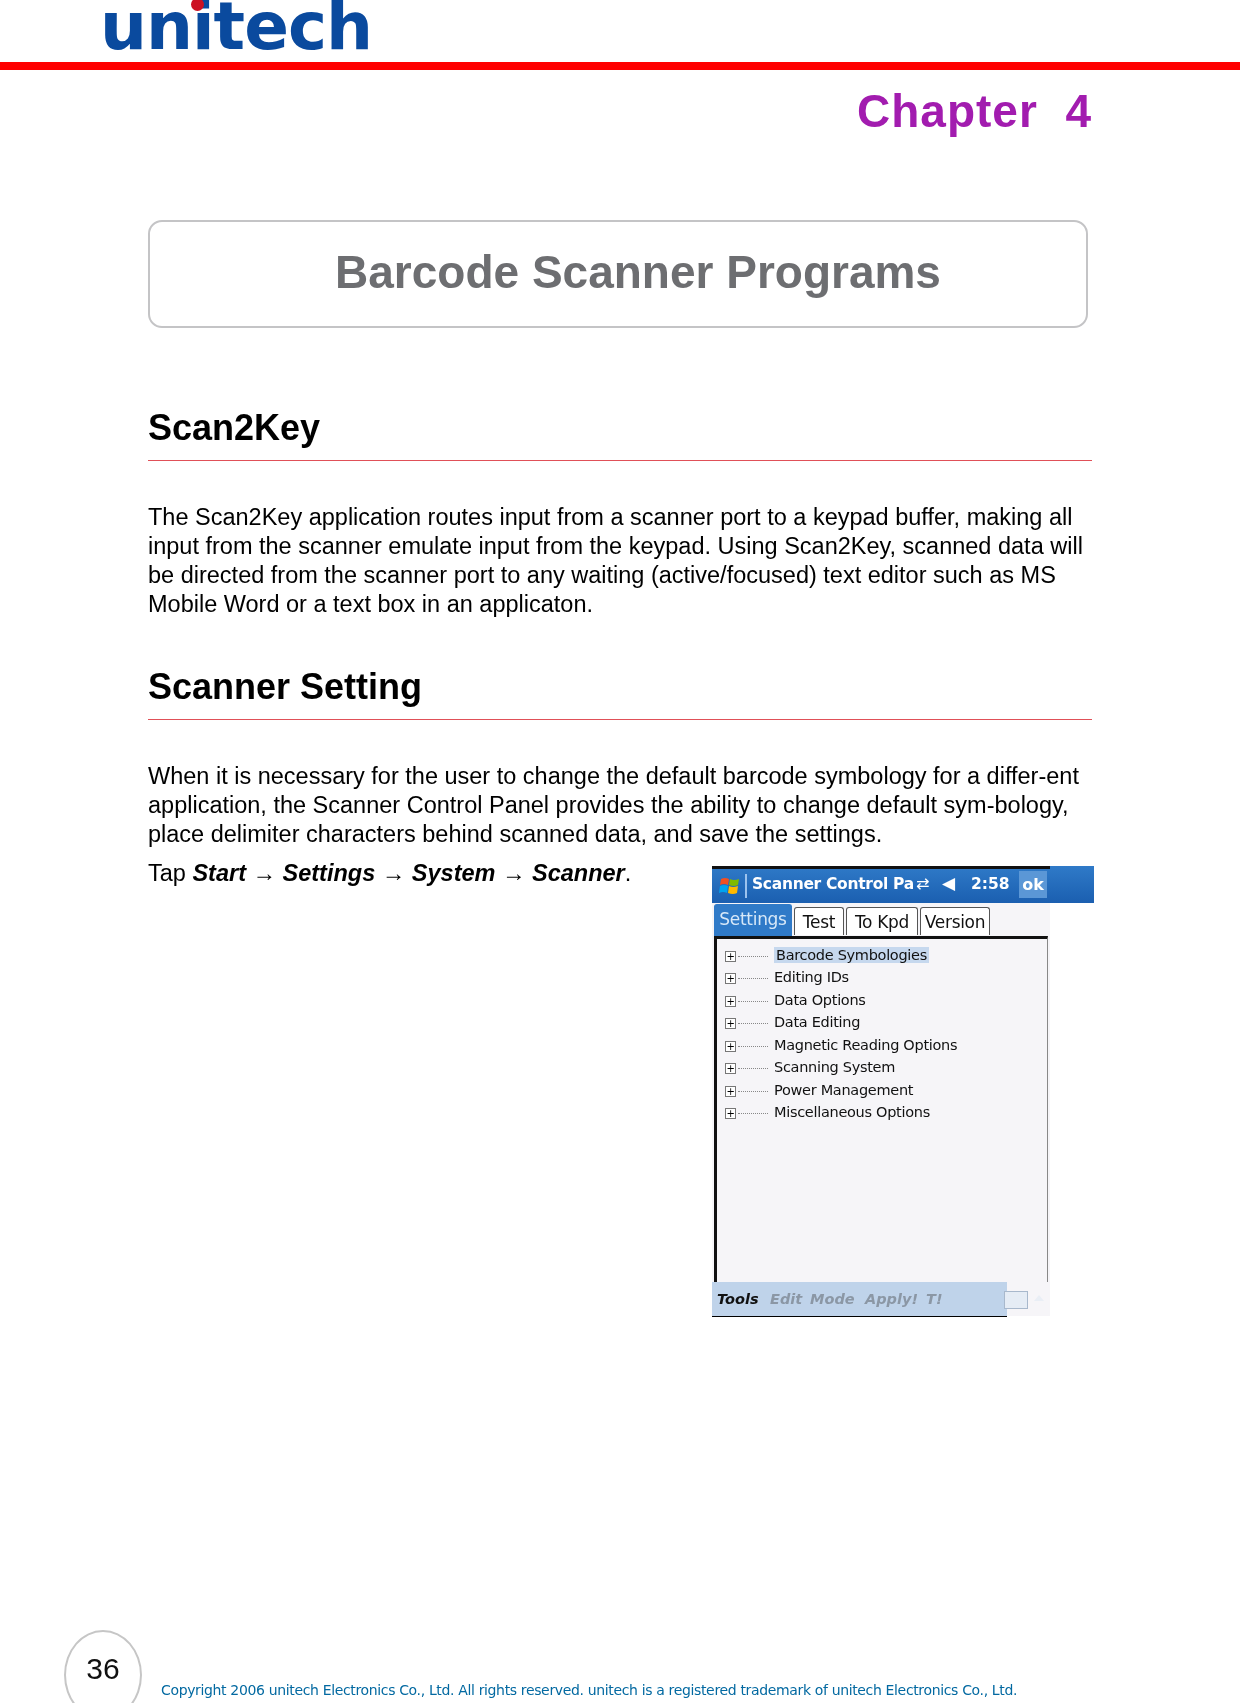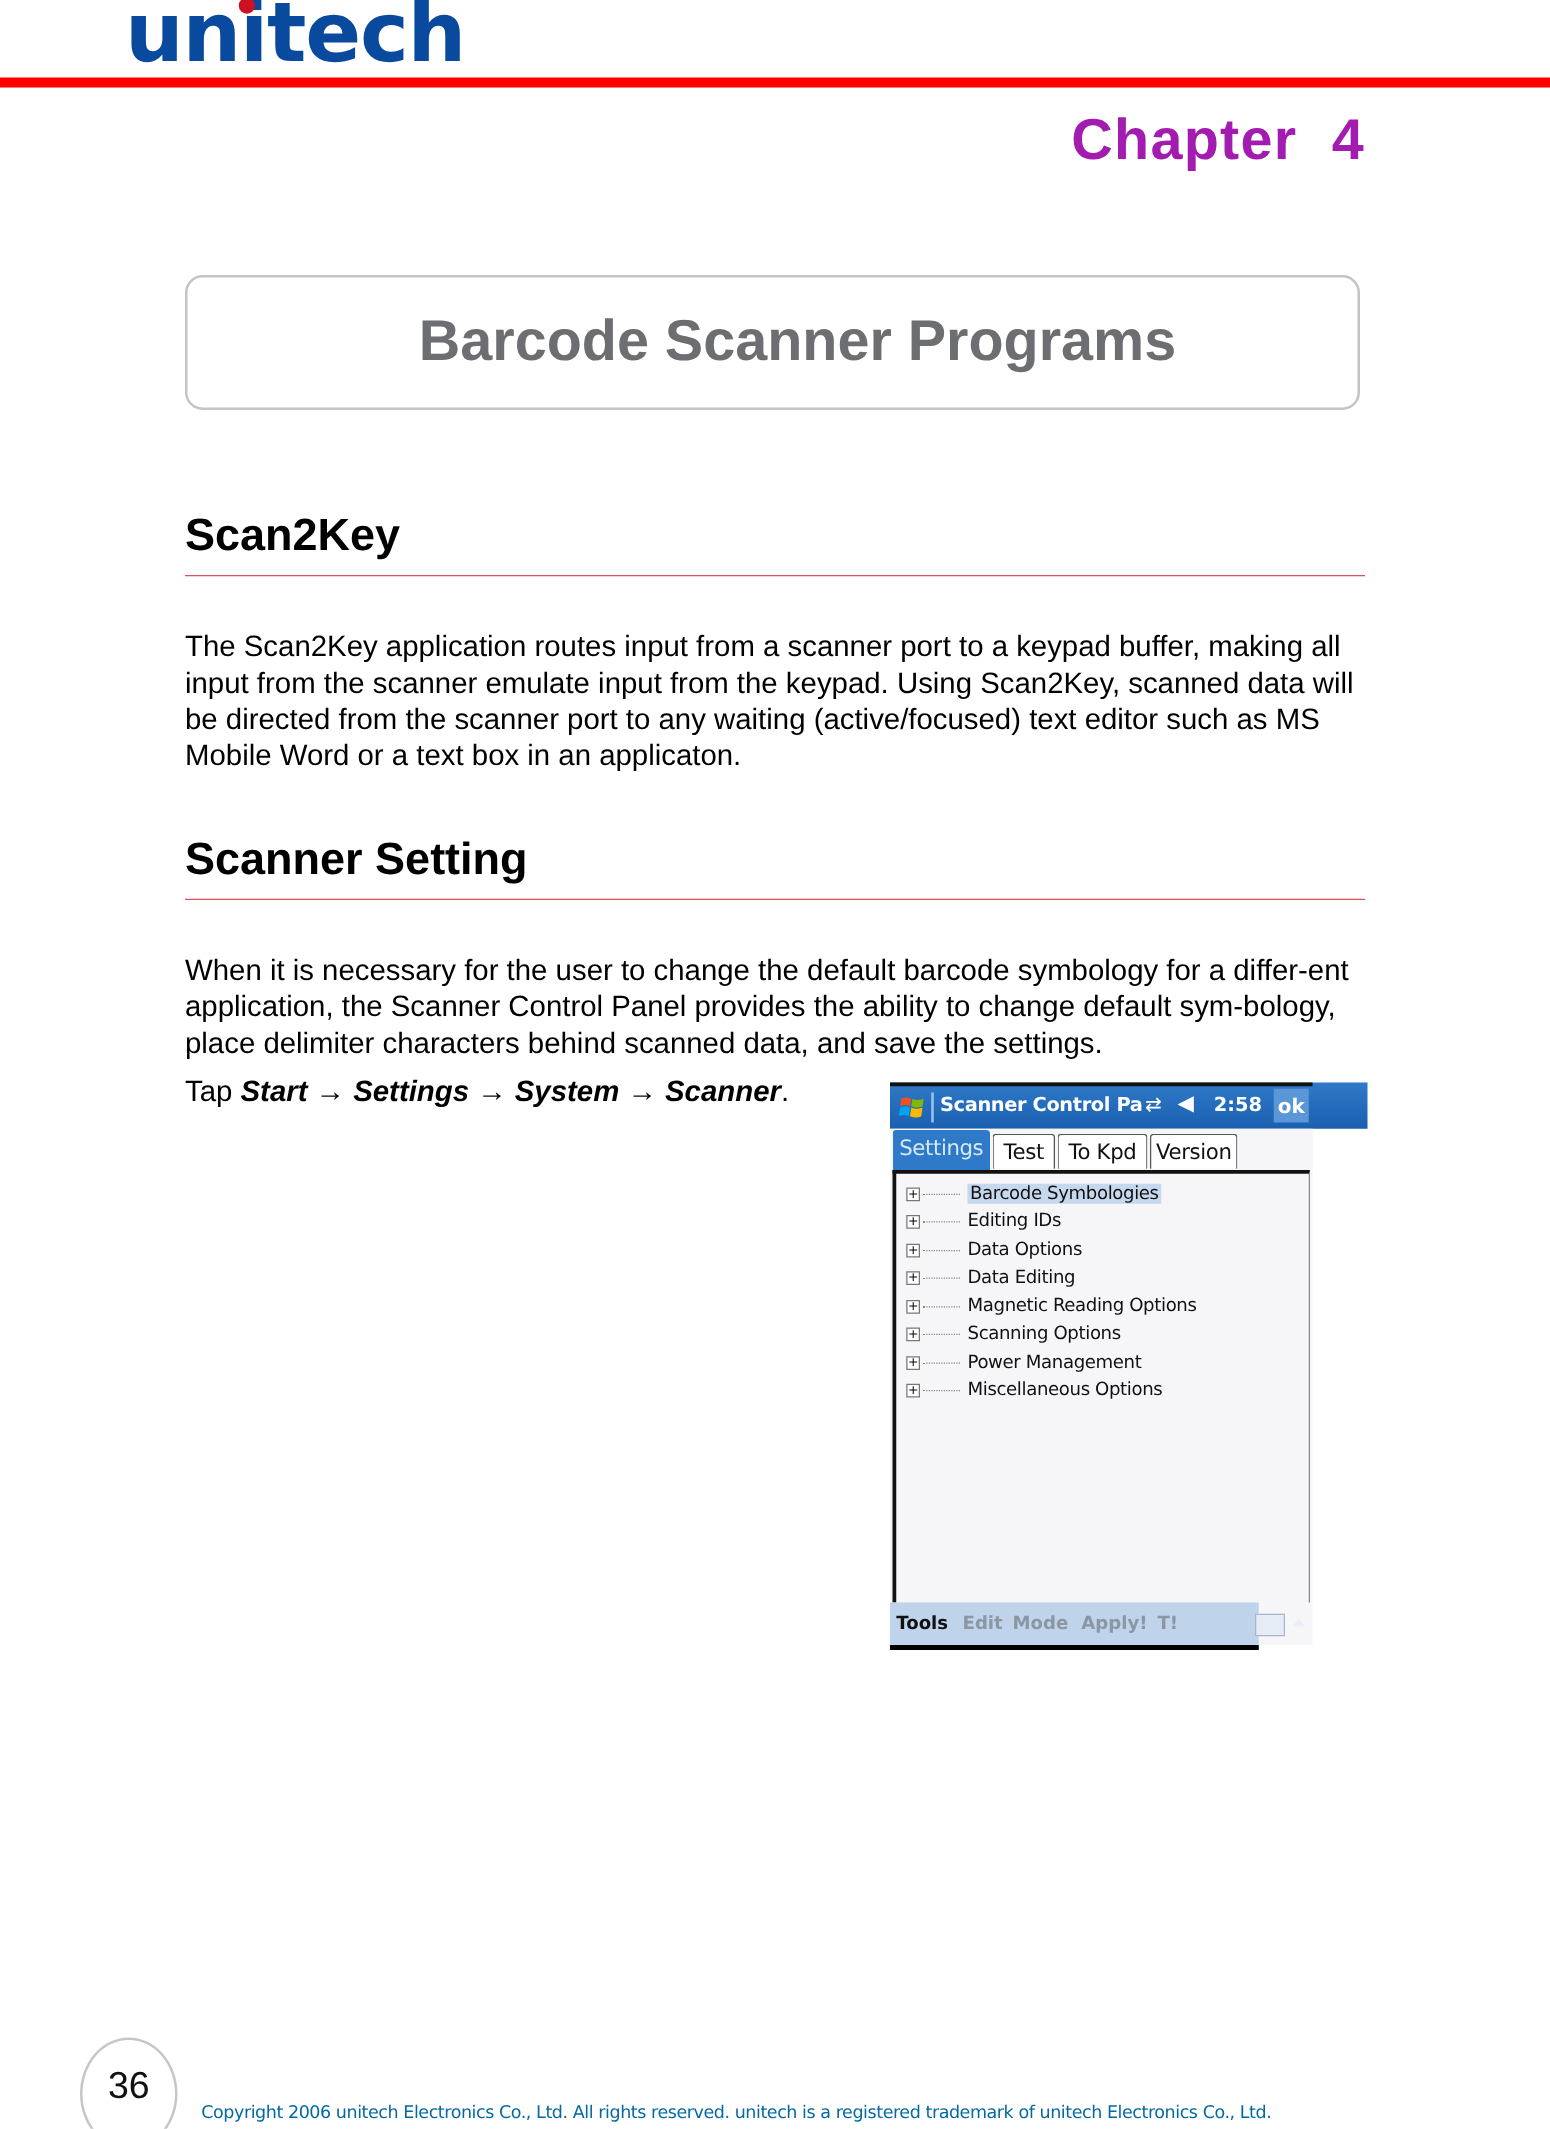--- a/index.html
+++ b/index.html
@@ -40,21 +40,21 @@
   .dev-tabs { position:absolute; left:0; top:37px; width:338px; height:33px; background:#f6f5f8; }
   .dtab { position:absolute; top:4px; height:28px; border:1px solid #555; border-bottom:none; border-radius:3px 3px 0 0; background:#fff; font-size:17px; line-height:28px; text-align:center; color:#111; box-sizing:border-box; letter-spacing:-0.3px; }
   .dtab.active { top:1px; height:32px; background:#2f7ac8; color:#d7e8f8; border-color:#2f7ac8; }
 
   .dev-tree { position:absolute; left:2px; top:70px; width:334px; height:346px; border-top:3px solid #111; border-left:3px solid #111; border-right:1px solid #888; box-sizing:border-box; background:#f6f5f8; }
   .tnode { position:absolute; left:8px; height:20px; font-size:14.5px; line-height:20px; white-space:nowrap; color:#111; letter-spacing:-0.3px; }
   .tnode .box { display:inline-block; width:9px; height:9px; border:1px solid #777; background:#fff; font-size:10px; line-height:9px; text-align:center; vertical-align:middle; margin-right:2px; color:#000; }
   .tnode .dots { display:inline-block; width:30px; border-top:1px dotted #888; vertical-align:middle; margin-right:6px; }
   .tnode .lbl.sel { background:#c6d8ee; padding:0 2px; }
 
-  .dev-menu { position:absolute; left:0; top:416px; width:295px; height:34px; background:#bfd3ea; border-bottom:4px solid #000000; font-size:14.5px; font-weight:bold; line-height:34px; }
+  .dev-menu { position:absolute; left:0; top:416px; width:295px; height:34px; background:#bfd3ea; border-bottom:1px solid #000000; font-size:14.5px; font-weight:bold; line-height:34px;font-style:italic; }
   .dev-menu span { position:absolute; top:0; }
   .dev-menu .muted { color:#8b97a5; }
   .kbd { position:absolute; left:292px; top:9px; width:22px; height:16px; background:#e5ecf5; border:1px solid #a8b8cc; }
   .uparrow { position:absolute; left:322px; top:13px; width:0; height:0; border-left:5px solid transparent; border-right:5px solid transparent; border-bottom:6px solid #e9eef5; }
 
   
   .page-circle { left:64px; top:1630px; width:78px; height:90px; border:2px solid #c6c6c6; border-radius:50%; box-sizing:border-box; }
   .page-num { left:64px; top:1651px; width:78px; text-align:center; font-size:30px; line-height:36px; color:#111; }
   .copyright { left:161px; top:1681px; font-family:"DejaVu Sans", sans-serif; font-size:14px; line-height:18px; color:#0369a1; white-space:nowrap; letter-spacing:-0.35px; }
 </style>
@@ -110,21 +110,21 @@
     <div class="dtab" style="left:134px; width:72px;">To Kpd</div>
     <div class="dtab" style="left:208px; width:70px;">Version</div>
   </div>
 
   <div class="dev-tree">
     <div class="tnode" style="top:6px;"><span class="box">+</span><span class="dots"></span><span class="lbl sel">Barcode Symbologies</span></div>
     <div class="tnode" style="top:28px;"><span class="box">+</span><span class="dots"></span><span class="lbl">Editing IDs</span></div>
     <div class="tnode" style="top:51px;"><span class="box">+</span><span class="dots"></span><span class="lbl">Data Options</span></div>
     <div class="tnode" style="top:73px;"><span class="box">+</span><span class="dots"></span><span class="lbl">Data Editing</span></div>
     <div class="tnode" style="top:96px;"><span class="box">+</span><span class="dots"></span><span class="lbl">Magnetic Reading Options</span></div>
-    <div class="tnode" style="top:118px;"><span class="box">+</span><span class="dots"></span><span class="lbl">Scanning Options</span></div>
+    <div class="tnode" style="top:118px;"><span class="box">+</span><span class="dots"></span><span class="lbl">Scanning System</span></div>
     <div class="tnode" style="top:141px;"><span class="box">+</span><span class="dots"></span><span class="lbl">Power Management</span></div>
     <div class="tnode" style="top:163px;"><span class="box">+</span><span class="dots"></span><span class="lbl">Miscellaneous Options</span></div>
   </div>
 
   <div class="dev-menu">
     <span style="left:5px; color:#111;">Tools</span>
     <span class="muted" style="left:58px;">Edit</span>
     <span class="muted" style="left:98px;">Mode</span>
     <span class="muted" style="left:153px;">Apply!</span>
     <span class="muted" style="left:214px;">T!</span>

